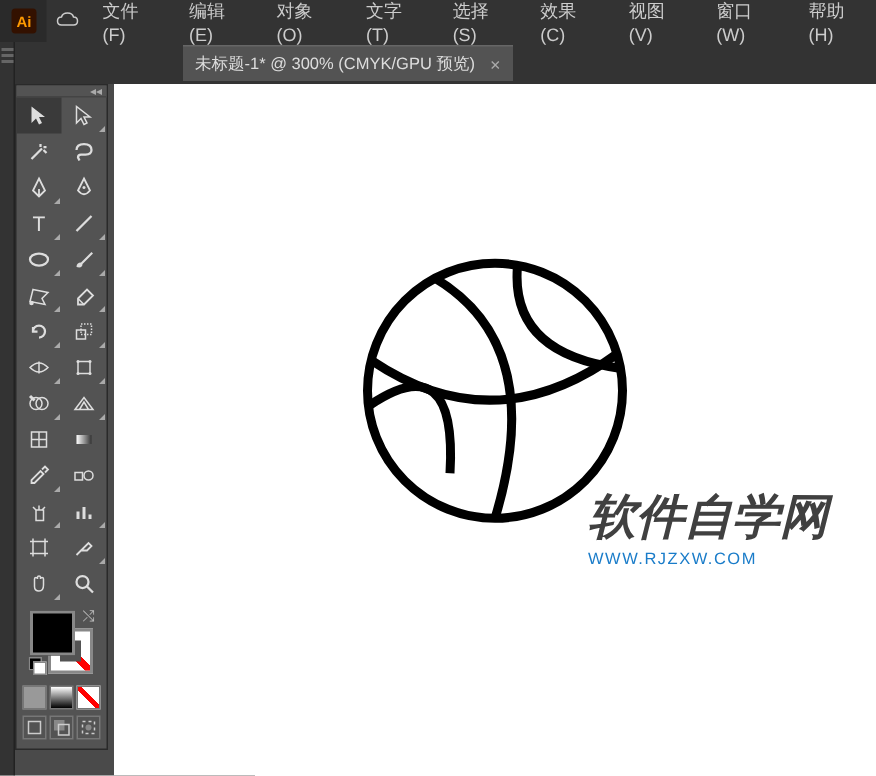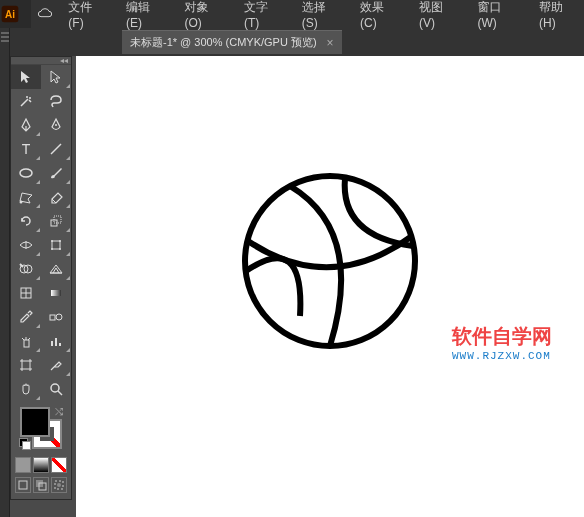--- a/index.html
+++ b/index.html
@@ -1,19 +1,19 @@
 <!DOCTYPE html>
 <html><head>
 <meta charset="utf-8">
 <style>
 * { margin: 0; padding: 0; box-sizing: border-box; font-family: "Microsoft YaHei", sans-serif; }
 body { background: #4a4a4a; width: 584px; height: 517px; overflow: hidden; position: relative; }
 
 .menu-bar { height: 28px; background: #333; display: flex; align-items: center; color: #ccc; font-size: 12px; }
-.logo { width: 32px; height: 28px; display: flex; align-items: center; background: #2a2a2a; }
+.logo { width: 32px; height: 28px; display: flex; align-items: center; justify-content: center; background: #2a2a2a; }
 .logo svg { width: 20px; height: 20px; }
 .cloud-icon { width: 28px; height: 28px; display: flex; align-items: center; justify-content: center; }
 .menu-items { display: flex; gap: 8px; padding-left: 4px; }
 .menu-items span { padding: 4px 6px; cursor: default; }
 
 .doc-tab-bar { height: 28px; background: #333; display: flex; align-items: center; padding-left: 78px; }
 .doc-tab { background: #535353; color: #ddd; font-size: 11px; padding: 4px 8px; display: flex; align-items: center; gap: 10px; border-top: 1px solid #666; margin-left: 44px; }
 .tab-close { color: #aaa; cursor: pointer; font-size: 12px; }
 
 .left-rail { position: absolute; left: 0; top: 28px; width: 10px; height: calc(100% - 28px); background: #333; border-right: 1px solid #222; }
@@ -47,22 +47,22 @@
 .mode-none { background: #fff; position: relative; }
 .mode-none::after { content: ""; position: absolute; top: 0; left: 0; width: 100%; height: 100%; background: linear-gradient(45deg, transparent 42%, red 42%, red 58%, transparent 58%); }
 
 .draw-mode-row { display: flex; gap: 2px; padding: 2px 4px 6px 4px; }
 .draw-box { width: 16px; height: 16px; border: 1px solid #777; background: #535353; cursor: pointer; display: flex; align-items: center; justify-content: center; }
 .draw-box svg { width: 12px; height: 12px; }
 
 .canvas-area { position: absolute; left: 76px; top: 56px; right: 0; bottom: 0; background: #fff; }
 .artwork { position: absolute; left: 50%; top: 45%; transform: translate(-50%, -50%); }
 .watermark { position: absolute; right: 32px; top: 58%; text-align: left; }
-.watermark .cn { font-size: 20px; font-weight: bold; color: #ef4444; }
-.watermark .en { font-size: 11px; color: #1a7cc9; letter-spacing: 1px; font-family: Liberation Mono, monospace; }
+.watermark .cn { font-size: 32px; font-weight: bold; color: #404040; font-style: italic; }
+.watermark .en { font-size: 11px; color: #1a7cc9; letter-spacing: 1px; }
 </style>
 </head>
 <body>
 
 <div class="menu-bar">
   <div class="logo">
     <svg viewBox="0 0 24 24">
         <rect x="2" y="2" width="20" height="20" rx="3" fill="#310"></rect>
         <text x="12" y="17" text-anchor="middle" font-size="12" font-weight="bold" fill="#ff9a00">Ai</text>
       </svg>

